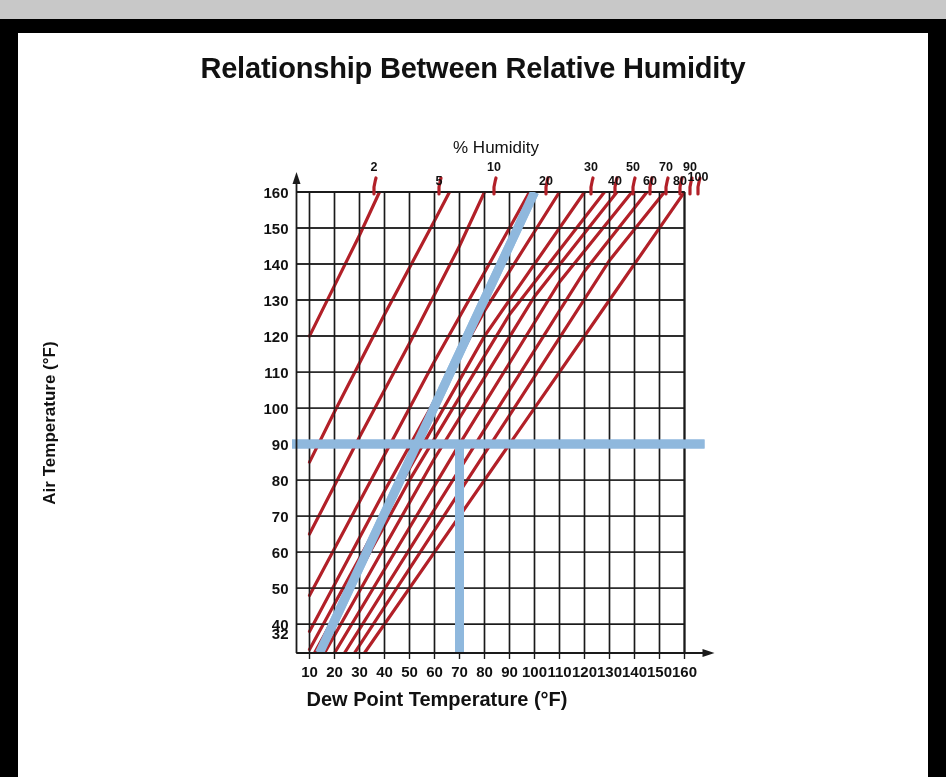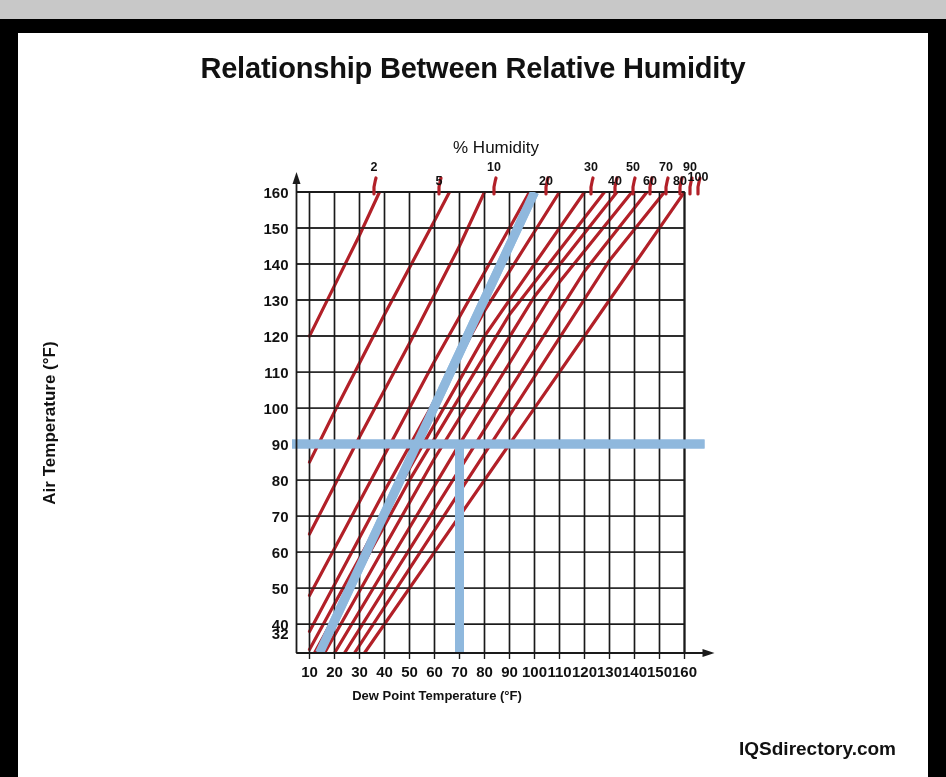--- a/index.html
+++ b/index.html
@@ -56,21 +56,21 @@
     transform: rotate(-90deg);
     font-size: 17px;
     font-weight: bold;
     color: #111111;
   }
   #xlabel {
     position: absolute;
     left: 0; top: 655px;
     width: 838px;
     text-align: center;
-    font-size: 13px;
+    font-size: 20px;
     font-weight: bold;
     color: #111111;
   }
   #watermark {
     position: absolute;
     right: 32px; bottom: 22px;
     font-size: 19px;
     font-weight: bold;
     color: #111111;
   }
@@ -107,21 +107,20 @@
     <div id="title">
       <div>Relationship Between Relative Humidity</div>
     </div>
 
     <div id="humidity-label">% Humidity</div>
 
     <div id="ylabel">Air Temperature (°F)</div>
 
     <div id="xlabel">Dew Point Temperature (°F)</div>
 
-    <div id="watermark">IQSdirectory.com</div>
 
     <div id="plot-wrap">
       <svg class="chart" id="chart-svg" width="910" height="749">
           <clipPath id="plotclip">
             <rect x="277.5" y="159" width="389" height="461"></rect>
           </clipPath>
           <g>
             <line x1="291.5" y1="159" x2="291.5" y2="620" stroke="#1a1a1a" stroke-width="1.4"></line>
             <line x1="316.5" y1="159" x2="316.5" y2="620" stroke="#1a1a1a" stroke-width="1.4"></line>
             <line x1="341.5" y1="159" x2="341.5" y2="620" stroke="#1a1a1a" stroke-width="1.4"></line>

